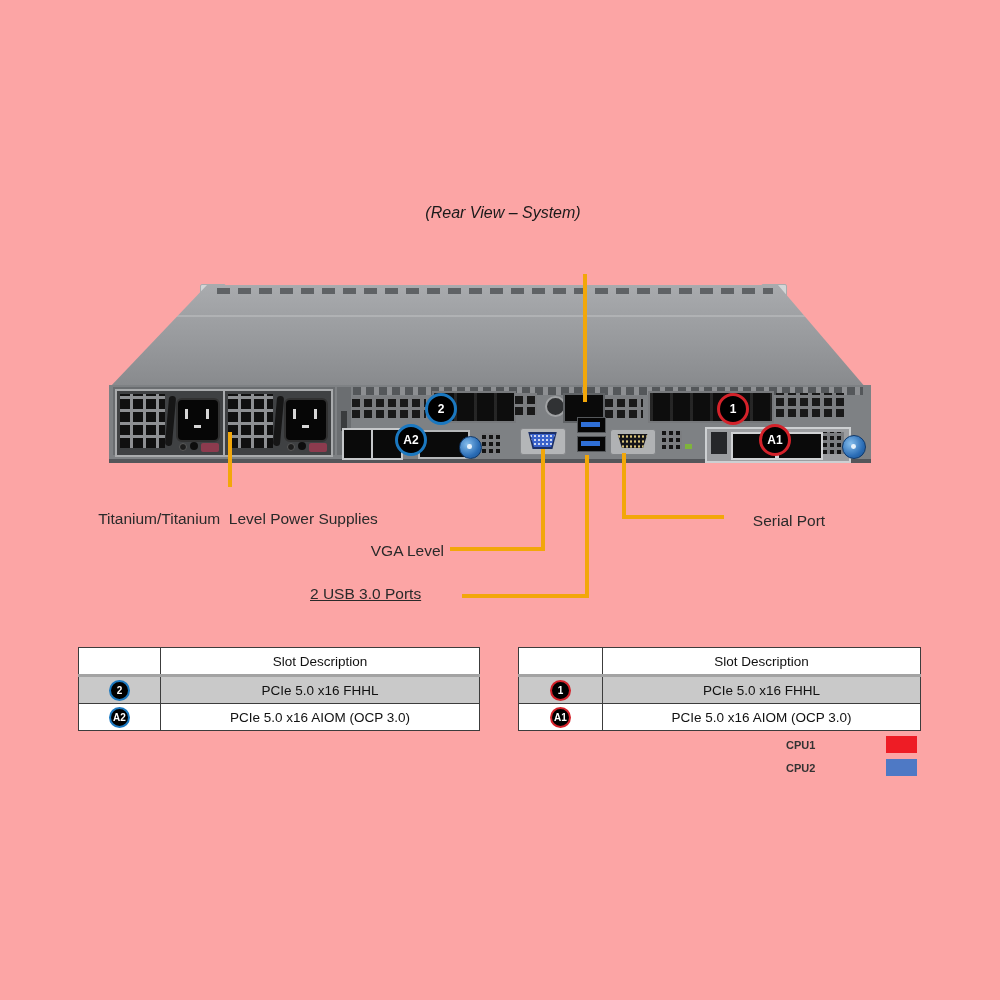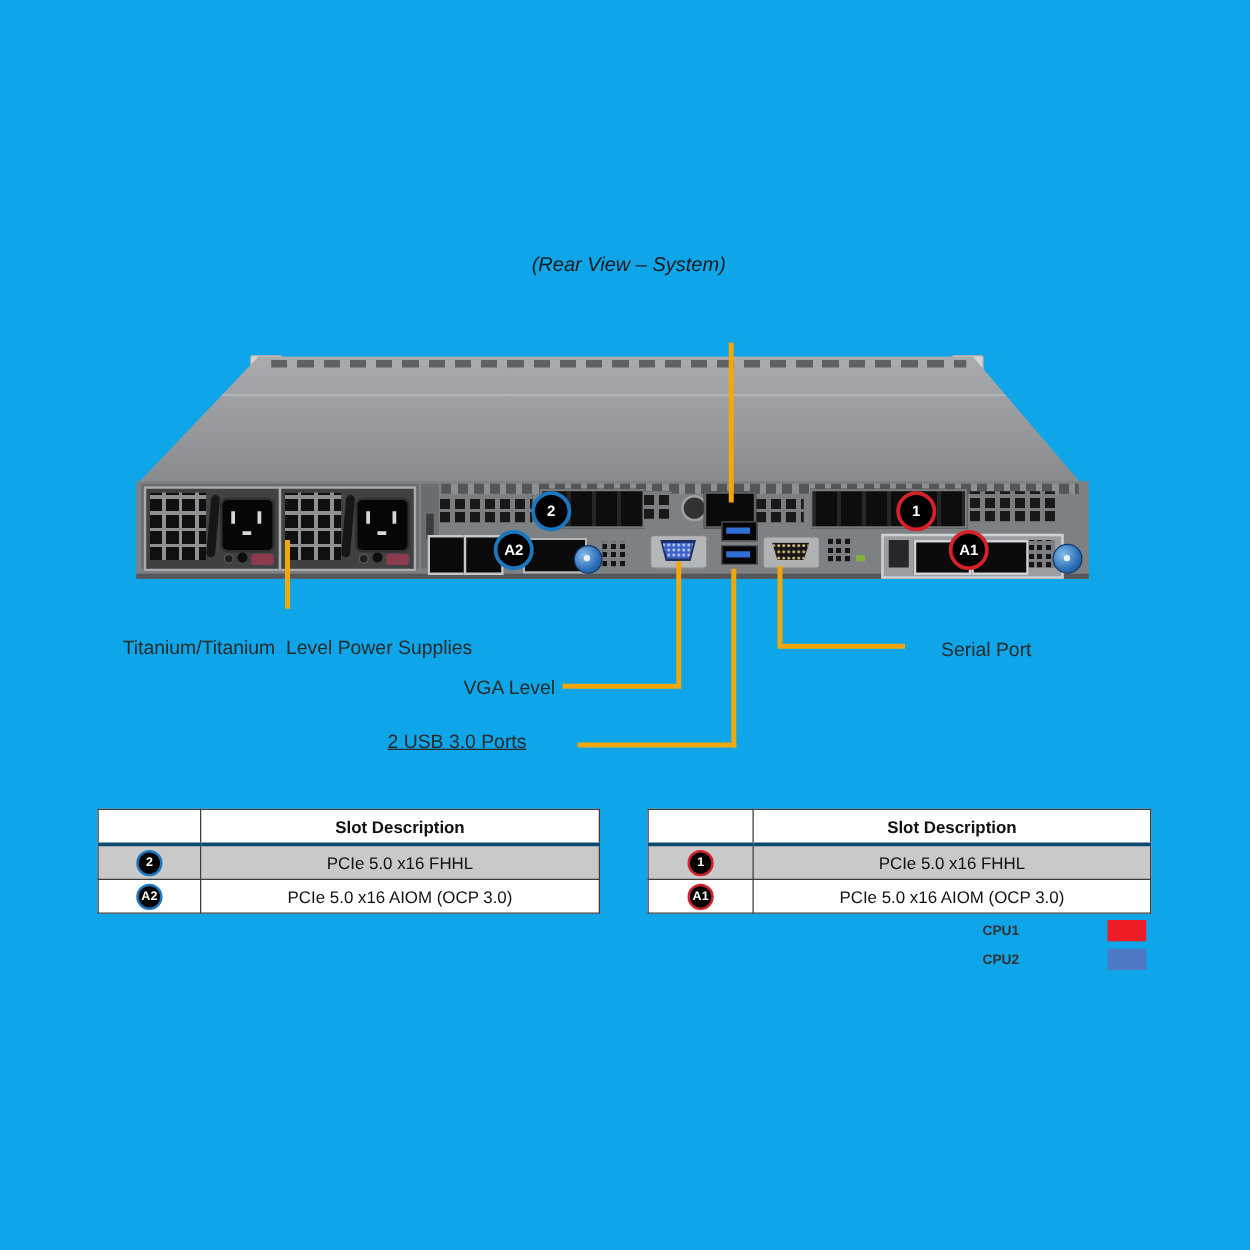--- a/index.html
+++ b/index.html
@@ -1,16 +1,16 @@
 <!DOCTYPE html>
 <html><head>
 <meta charset="utf-8">
 <style>
   html,body{margin:0;padding:0;background:#fff;}
-  .canvas{position:relative;width:1000px;height:1000px;background:#0ea5e9;overflow:hidden;
+  .canvas{position:relative;width:1000px;height:1000px;background:#fca5a5;overflow:hidden;
           font-family:"Liberation Sans","DejaVu Sans",sans-serif;color:#1c1c1c;}
   .abs{position:absolute;box-sizing:border-box;}
   
   .lbl{position:absolute;font-size:15.5px;color:#2a2a2a;white-space:pre;line-height:20px;}
   .title{font-style:italic;font-size:16px;color:#1a1a1a;text-align:center;}
   
   .cline{position:absolute;}
   
   .chassis{position:absolute;left:105px;top:281px;width:792px;height:182px;}
   .ear{position:absolute;width:24px;height:34px;background:#d3d5d6;border:1px solid #a9abad;border-radius:2px;}
@@ -64,21 +64,21 @@
       clip-path:polygon(2% 0,98% 0,84% 100%,16% 100%);
       background-image:radial-gradient(#d8c27a 0.8px,rgba(0,0,0,0) 1.2px);background-size:4px 5px;}
   .usb{position:absolute;left:472px;width:27px;height:14px;background:#060606;border:1px solid #55585b;}
   .usb::after{content:"";position:absolute;left:3px;top:4px;width:19px;height:5px;background:#2f6fd6;}
   .a1mod{position:absolute;left:600px;top:146px;width:142px;height:32px;background:#9b9da0;border:2px solid #cdd0d2;}
   .a1latch{position:absolute;left:4px;top:3px;width:16px;height:22px;background:#26272a;}
   .green-led{position:absolute;left:580px;top:163px;width:7px;height:5px;background:#7fb43c;}
   
   .slot-table{position:absolute;border-collapse:collapse;table-layout:fixed;font-size:13.5px;color:#111;background:#fff;}
   .slot-table th,.slot-table td{border:1px solid #3c3c3c;height:26px;text-align:center;padding:0;vertical-align:middle;}
-  .slot-table th{font-weight:bold;border-bottom:3px solid #0c4a6e;}
+  .slot-table th{font-weight:normal;border-bottom:3px solid #a3a3a3;}
   .tchip{display:inline-flex;width:21px;height:21px;border-radius:50%;background:#000;border:2.5px solid #1b78c0;
       color:#fff;font-size:10px;font-weight:bold;align-items:center;justify-content:center;box-sizing:border-box;vertical-align:middle;}
   
   .legend-label{position:absolute;font-size:11px;font-weight:bold;color:#333;text-align:left;width:82px;}
   .legend-swatch{position:absolute;width:31px;height:17px;}
 </style>
 </head>
 <body>
 
 <div class="canvas">

